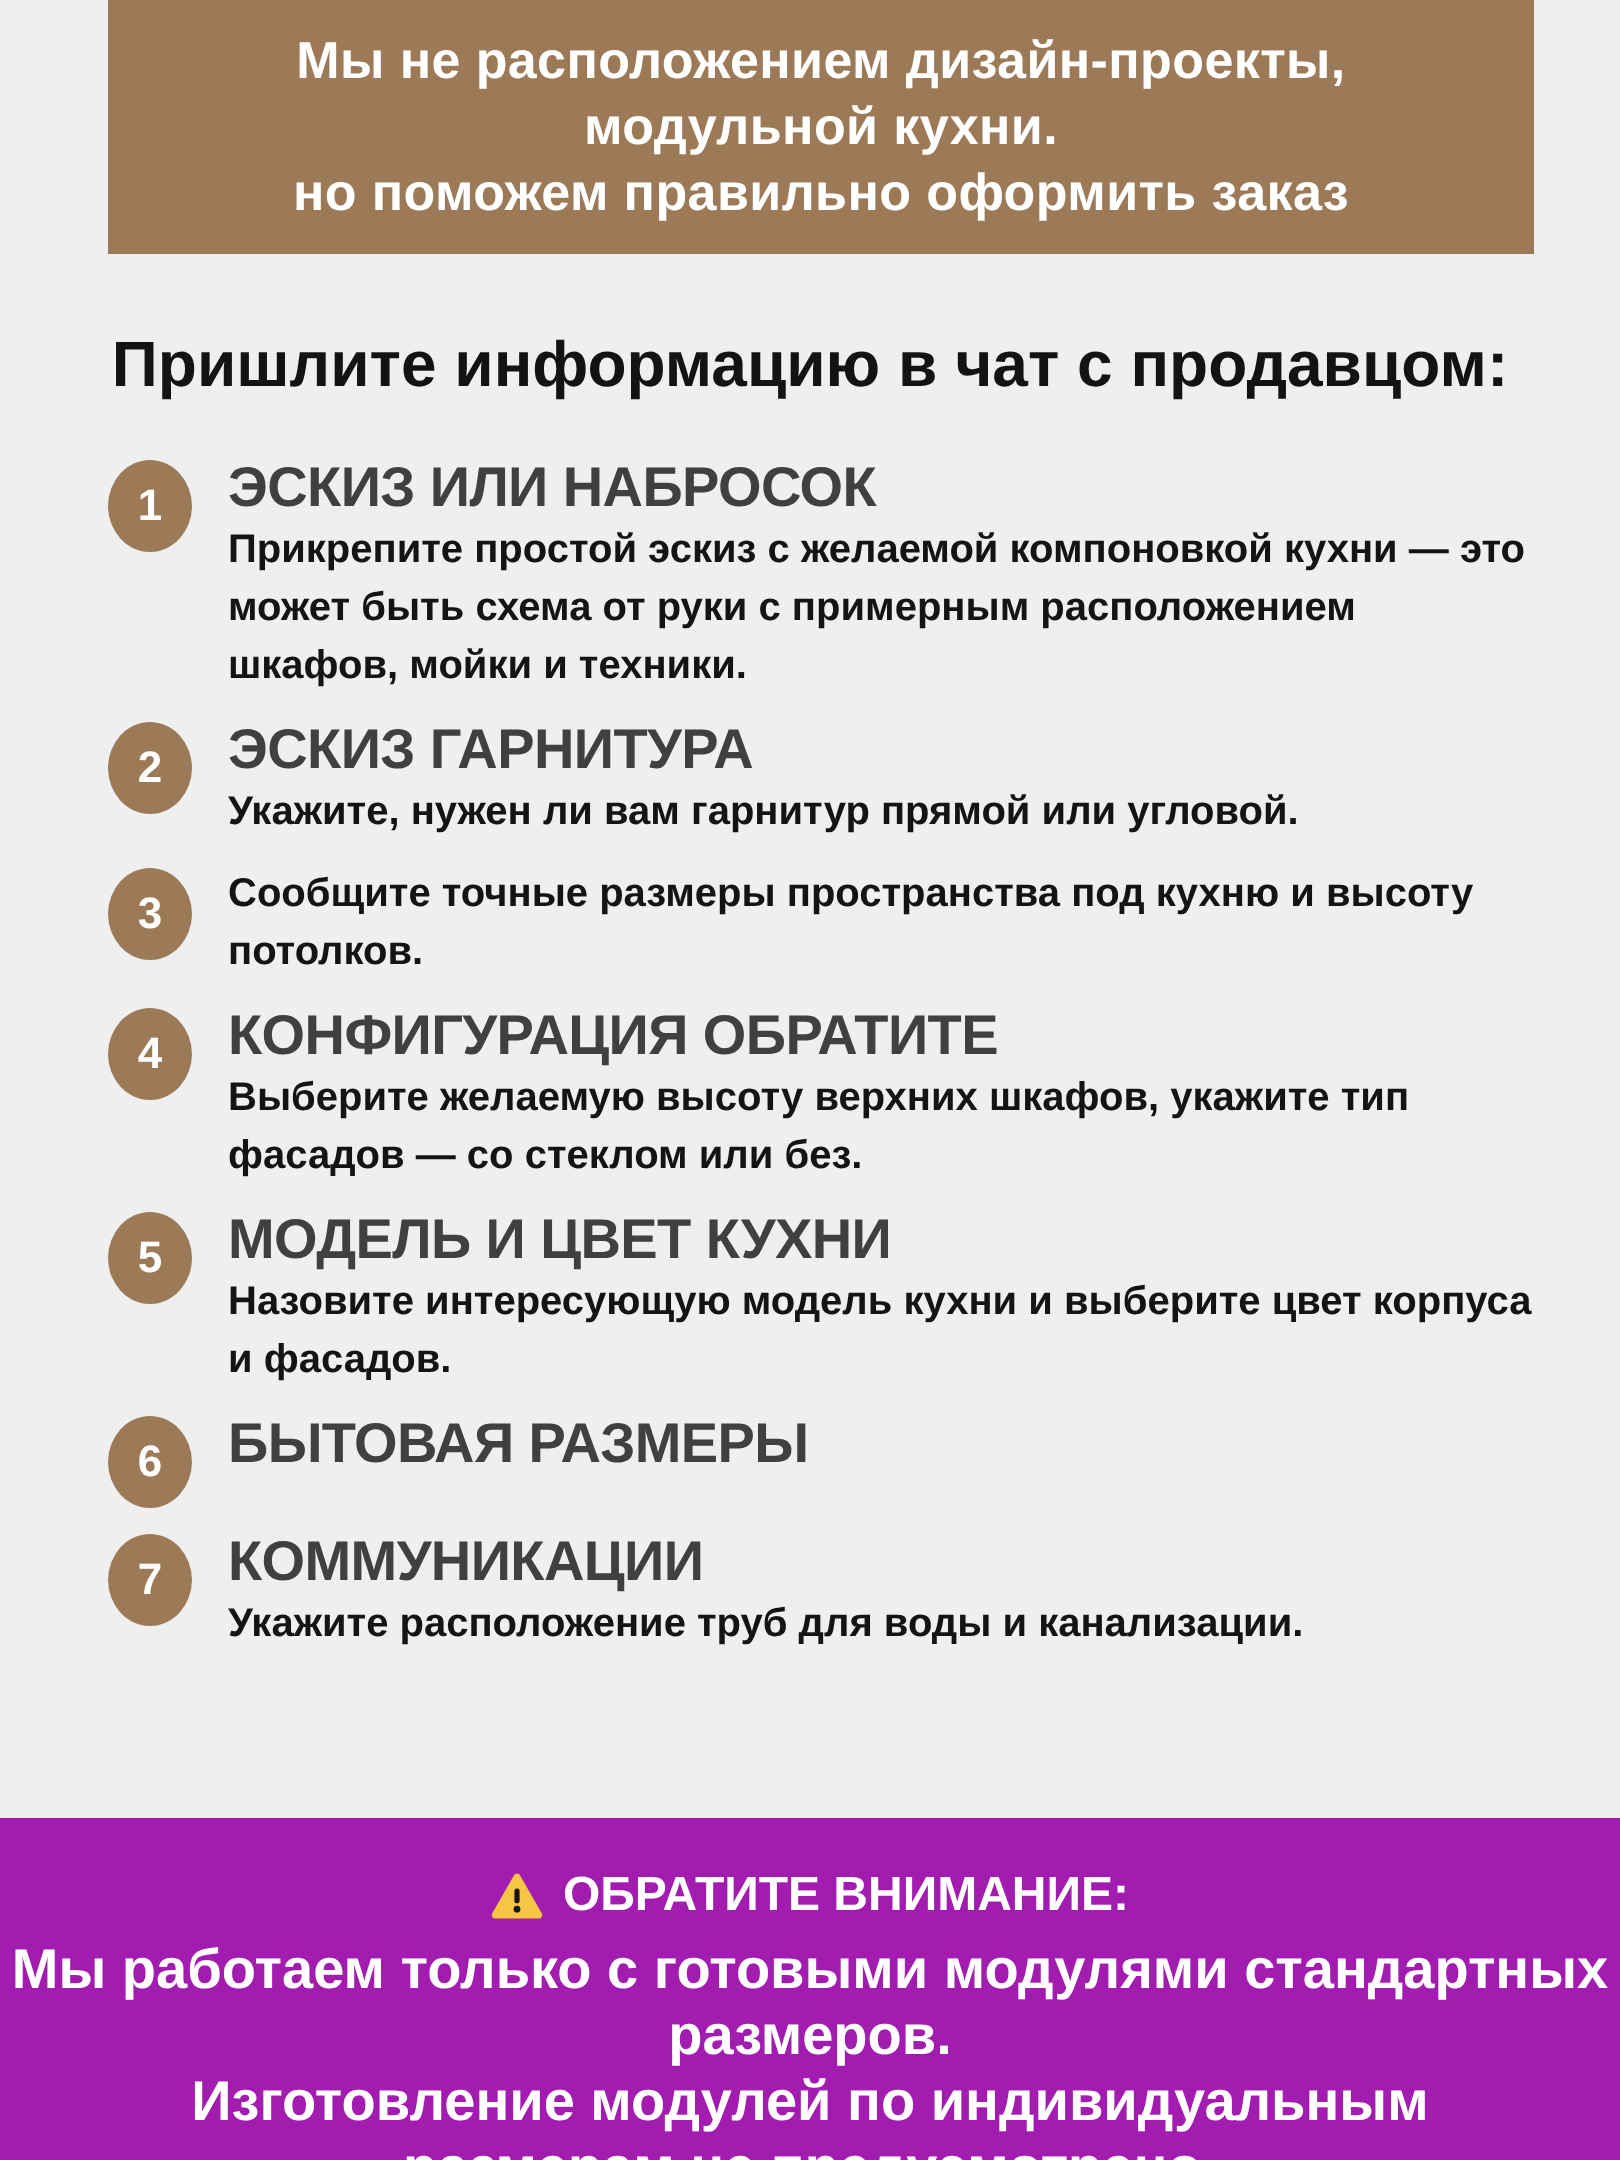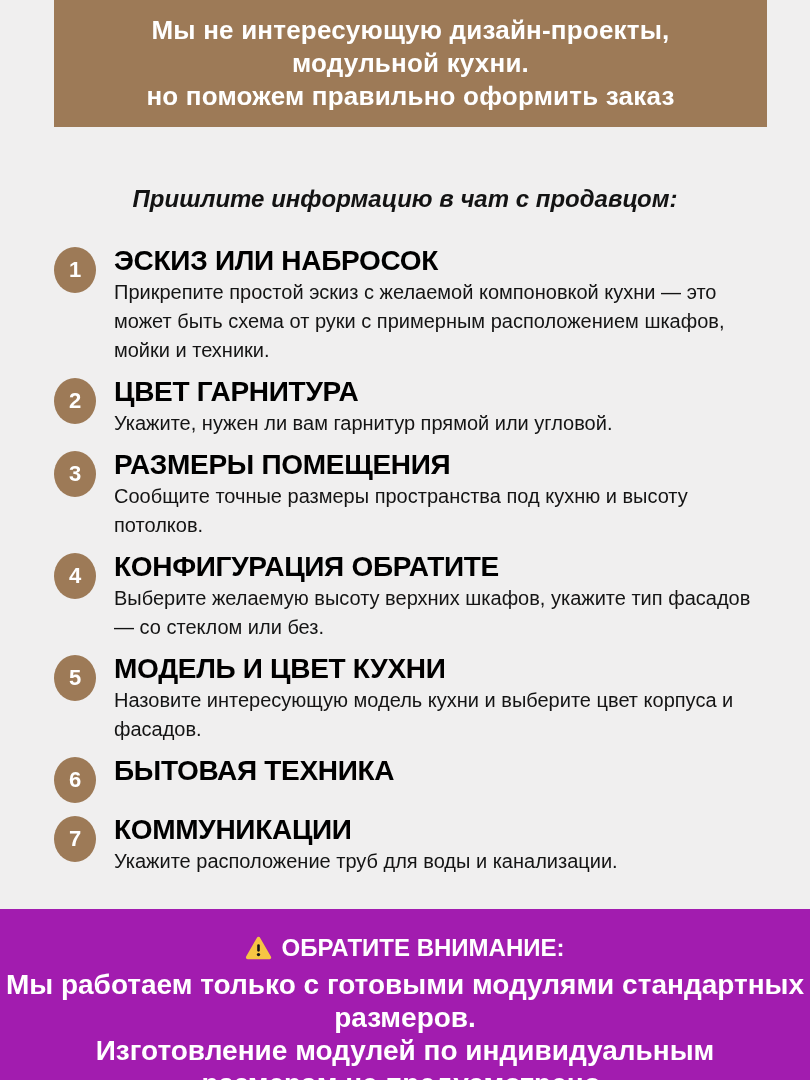--- a/index.html
+++ b/index.html
@@ -25,27 +25,26 @@
     align-items: center;
     justify-content: center;
     text-align: center;
     font-weight: bold;
     font-size: 26px;
     line-height: 33px;
     letter-spacing: 0.2px;
   }
   
   .subtitle {
-    margin-top: 57px;
+    margin-top: 40px;
     text-align: center;
     font-weight: bold;
-    font-size: 24px;
+    font-size: 32px;
     line-height: 30px;
     color: #131313;
-    font-style: italic;
   }
   
   .steps {
     margin-top: 32px;
     padding-left: 54px;
     padding-right: 42px;
   }
   .step {
     display: flex;
     align-items: flex-start;
@@ -64,28 +63,28 @@
     display: flex;
     align-items: center;
     justify-content: center;
     margin-top: 1px;
   }
   .step-content { flex: 1 1 auto; min-width: 0; }
   .step-title {
     font-size: 28px;
     line-height: 30px;
     font-weight: bold;
-    color: #000000;
+    color: #404040;
     letter-spacing: -0.3px;
     margin-bottom: 2px;
   }
   .step-desc {
     font-size: 20px;
     line-height: 29px;
-    font-weight: normal;
+    font-weight: bold;
     color: #141414;
     max-width: 662px;
   }
   
   .notice {
     position: absolute;
     left: 0;
     bottom: 0;
     width: 810px;
     height: 171px;
@@ -114,49 +113,48 @@
     max-width: 648px;
     margin: 0 auto;
   }
 </style>
 </head>
 <body>
 
 <div class="page">
 
   <header class="banner">
-    <div>Мы не интересующую дизайн-проекты,</div>
+    <div>Мы не расположением дизайн-проекты,</div>
     <div>модульной кухни.</div>
     <div>но поможем правильно оформить заказ</div>
   </header>
 
   <div class="subtitle">Пришлите информацию в чат с продавцом:</div>
 
   <main class="steps">
 
     <section class="step">
       <div class="num">1</div>
       <div class="step-content">
         <h2 class="step-title">ЭСКИЗ ИЛИ НАБРОСОК</h2>
         <p class="step-desc">Прикрепите простой эскиз с желаемой компоновкой кухни — это может быть схема от руки с примерным расположением шкафов, мойки и техники.</p>
       </div>
     </section>
 
     <section class="step">
       <div class="num">2</div>
       <div class="step-content">
-        <h2 class="step-title">ЦВЕТ ГАРНИТУРА</h2>
+        <h2 class="step-title">ЭСКИЗ ГАРНИТУРА</h2>
         <p class="step-desc">Укажите, нужен ли вам гарнитур прямой или угловой.</p>
       </div>
     </section>
 
     <section class="step">
       <div class="num">3</div>
       <div class="step-content">
-        <h2 class="step-title">РАЗМЕРЫ ПОМЕЩЕНИЯ</h2>
         <p class="step-desc">Сообщите точные размеры пространства под кухню и высоту потолков.</p>
       </div>
     </section>
 
     <section class="step">
       <div class="num">4</div>
       <div class="step-content">
         <h2 class="step-title">КОНФИГУРАЦИЯ ОБРАТИТЕ</h2>
         <p class="step-desc">Выберите желаемую высоту верхних шкафов, укажите тип фасадов — со стеклом или без.</p>
       </div>
@@ -166,21 +164,21 @@
       <div class="num">5</div>
       <div class="step-content">
         <h2 class="step-title">МОДЕЛЬ И ЦВЕТ КУХНИ</h2>
         <p class="step-desc">Назовите интересующую модель кухни и выберите цвет корпуса и фасадов.</p>
       </div>
     </section>
 
     <section class="step">
       <div class="num">6</div>
       <div class="step-content">
-        <h2 class="step-title">БЫТОВАЯ ТЕХНИКА</h2>
+        <h2 class="step-title">БЫТОВАЯ РАЗМЕРЫ</h2>
       </div>
     </section>
 
     <section class="step">
       <div class="num">7</div>
       <div class="step-content">
         <h2 class="step-title">КОММУНИКАЦИИ</h2>
         <p class="step-desc">Укажите расположение труб для воды и канализации.</p>
       </div>
     </section>

